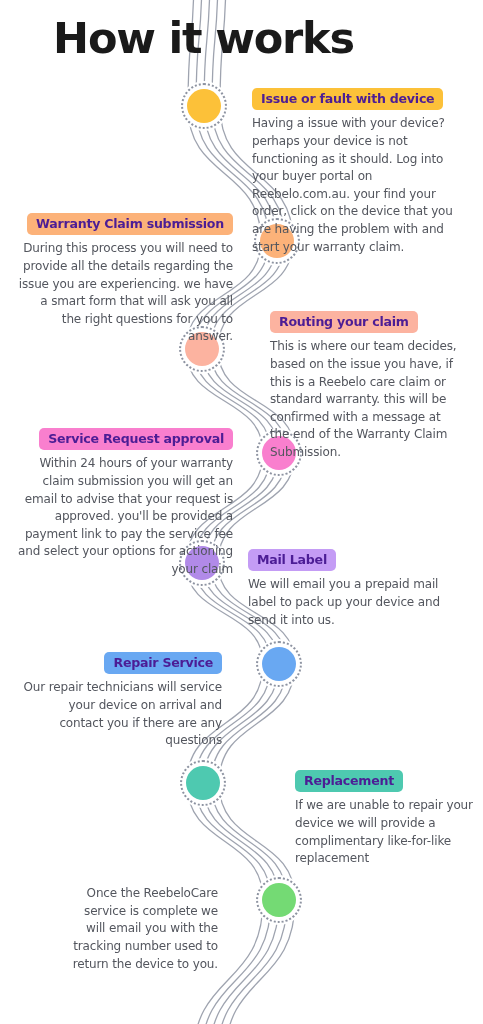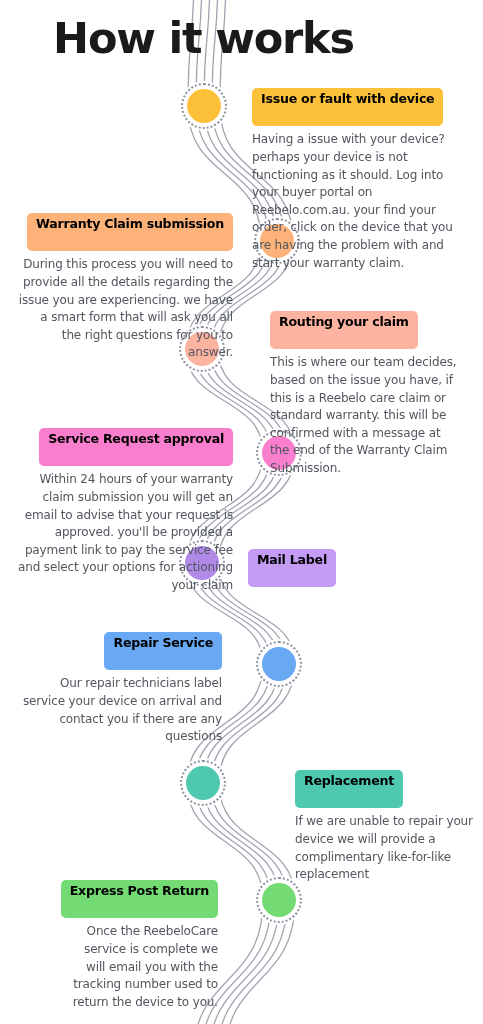--- a/index.html
+++ b/index.html
@@ -55,25 +55,25 @@
     width:34px;height:34px;
     border-radius:50%;
   }
   
   .step{
     position:absolute;
     z-index:5;
   }
   .badge{
     display:inline-block;
-    padding:3px 9px 20px 9px;
+    padding:3px 9px 4px 9px;
     border-radius:5px;
     font-size:12.6px;
     font-weight:bold;
-    color:#000000;
+    color:#4c1d95;
     font-family:"DejaVu Sans", sans-serif;
     letter-spacing:-0.25px;
     white-space:nowrap;
     line-height:1.22;
   }
   .body{
     margin-top:5px;
     font-size:12px;
     line-height:1.47;
     color:#53565e;
@@ -138,19 +138,19 @@
       <div class="node" style="left: 262px; top: 883px;">
         <div class="ring" style="border-color: rgb(141, 147, 161);"></div>
         <div class="disc" style="background: rgb(116, 218, 116);"></div>
       </div>
     </div>
   <div id="steps">
       <div class="step right" style="left: 252px; top: 88px; width: 210px;"><div class="badge" style="background: rgb(252, 193, 57);">Issue or fault with device</div><div class="body" style="color: rgb(83, 86, 94);">Having a issue with your device? perhaps your device is not functioning as it should. Log into your buyer portal on Reebelo.com.au. your find your order, click on the device that you are having the problem with and start your warranty claim.</div></div>
       <div class="step left" style="left: 18px; top: 213px; width: 215px;"><div class="badge" style="background: rgb(252, 178, 121);">Warranty Claim submission</div><div class="body" style="color: rgb(83, 86, 94);">During this process you will need to provide all the details regarding the issue you are experiencing. we have a smart form that will ask you all the right questions for you to answer.</div></div>
       <div class="step right" style="left: 270px; top: 311px; width: 190px;"><div class="badge" style="background: rgb(252, 179, 160);">Routing your claim</div><div class="body" style="color: rgb(83, 86, 94);">This is where our team decides, based on the issue you have, if this is a Reebelo care claim or standard warranty. this will be confirmed with a message at the end of the Warranty Claim Submission.</div></div>
       <div class="step left" style="left: 18px; top: 428px; width: 215px;"><div class="badge" style="background: rgb(249, 127, 206);">Service Request approval</div><div class="body" style="color: rgb(83, 86, 94);">Within 24 hours of your  warranty claim submission you will get an email to advise that your request is approved. you'll be provided a payment link to pay the service fee and select your options for actioning your claim</div></div>
-      <div class="step right" style="left: 248px; top: 549px; width: 200px;"><div class="badge" style="background: rgb(196, 156, 245);">Mail Label</div></div>
-      <div class="step left" style="left: 22px; top: 632px; width: 200px; text-align: right;"><div class="badge" style="background: rgb(105, 168, 242);">Repair Service</div><div class="body" style="color: rgb(83, 86, 94);">Our repair technicians label service your device on arrival and contact you if there are any questions</div></div>
+      <div class="step right" style="left: 248px; top: 549px; width: 200px;"><div class="badge" style="background: rgb(196, 156, 245);">Mail Label</div><div class="body" style="color: rgb(83, 86, 94);">We will email you a prepaid mail label to pack up your device and send it into us.</div></div>
+      <div class="step left" style="left: 22px; top: 652px; width: 200px; text-align: right;"><div class="badge" style="background: rgb(105, 168, 242);">Repair Service</div><div class="body" style="color: rgb(83, 86, 94);">Our repair technicians will service your device on arrival and contact you if there are any questions</div></div>
       <div class="step right" style="left: 266px; top: 770px; width: 200px; margin-left: 29px;"><div class="badge" style="background: rgb(78, 201, 176);">Replacement</div><div class="body" style="color: rgb(83, 86, 94);">If we are unable to repair your device we will provide a complimentary like-for-like replacement</div></div>
-      <div class="step left" style="left: 18px; top: 880px; width: 200px;"><div class="badge" style="background: rgb(116, 218, 116);">Express Post Return</div><div class="body" style="color: rgb(83, 86, 94); margin-left: 44px;">Once the ReebeloCare service is complete we will email you with the tracking number used to return the device to you.</div></div>
+      <div class="step left" style="left: 18px; top: 880px; width: 200px;"><div class="body" style="color: rgb(83, 86, 94); margin-left: 44px;">Once the ReebeloCare service is complete we will email you with the tracking number used to return the device to you.</div></div>
     </div>
 
 </div>
 
 </body></html>

